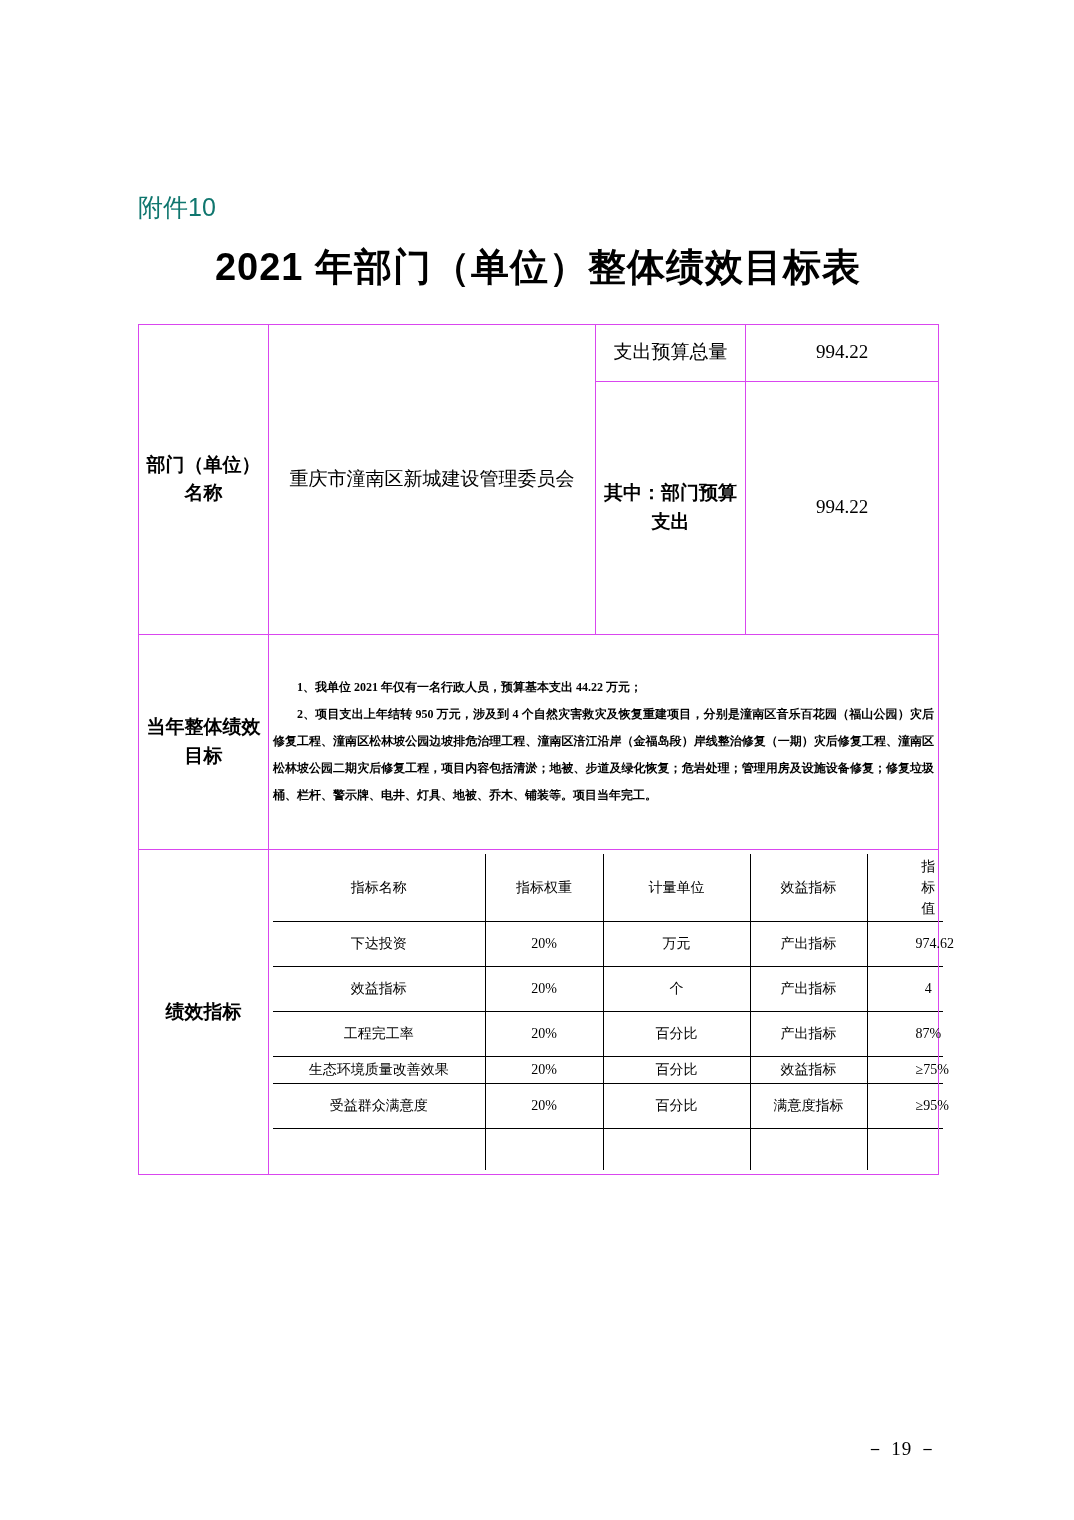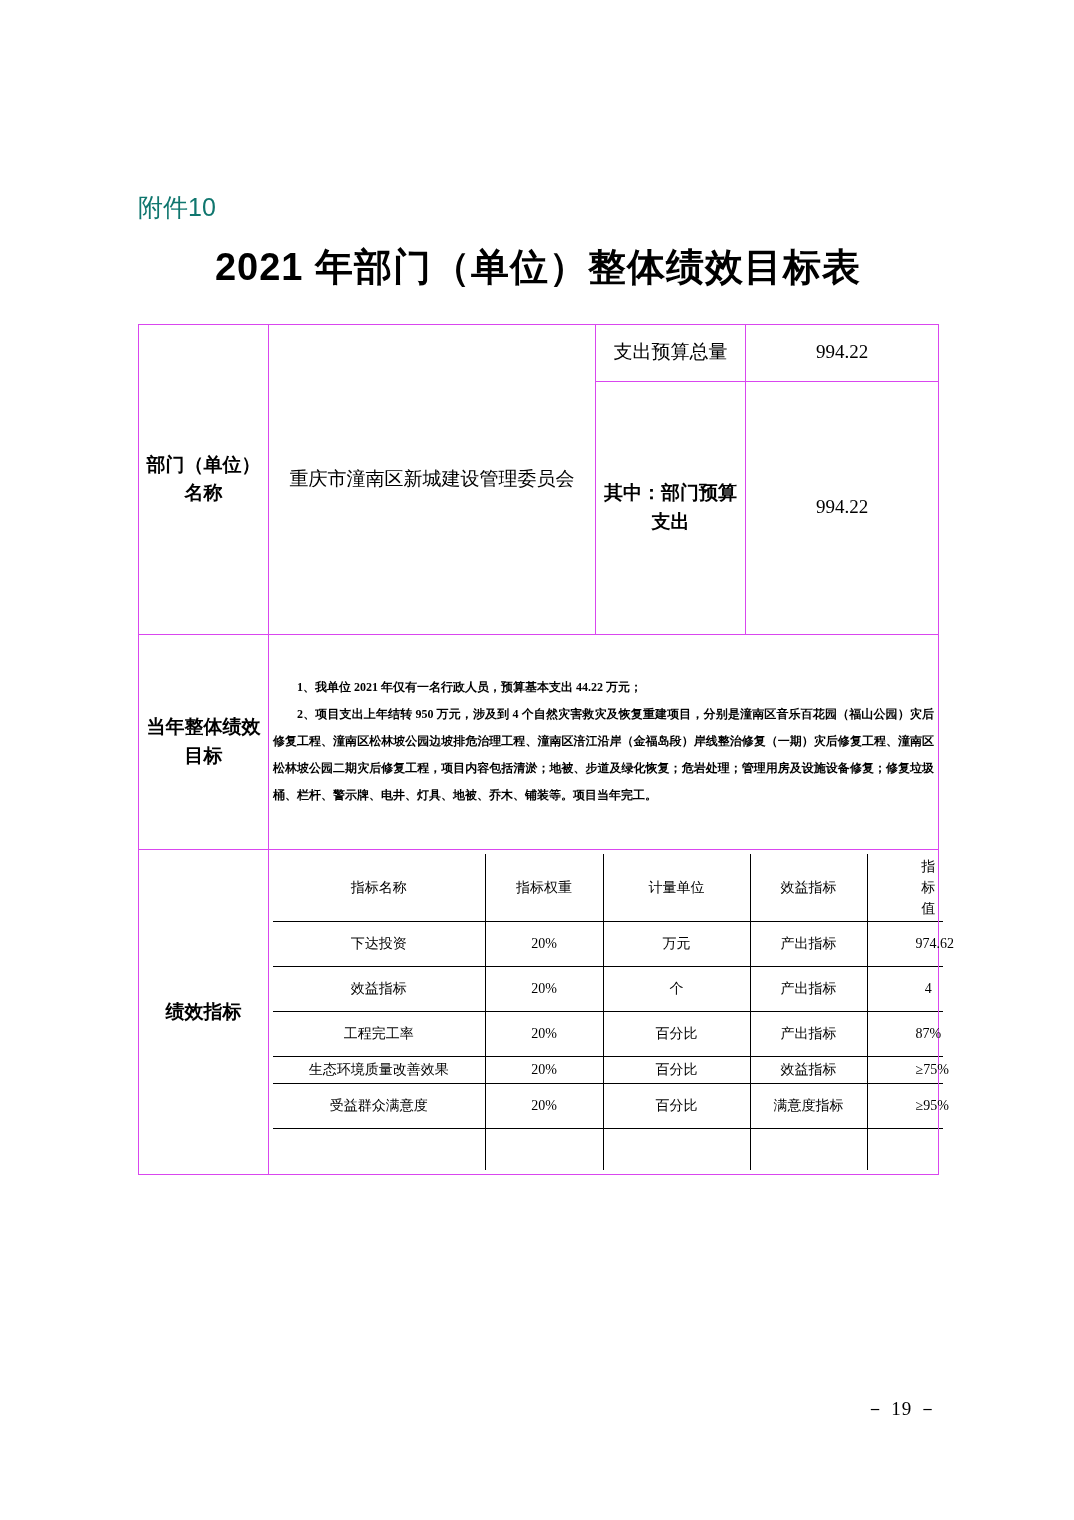--- a/index.html
+++ b/index.html
@@ -73,21 +73,21 @@
     vertical-align: middle;
     font-size: 14px;
     padding: 2px;
     box-sizing: border-box;
   }
   .inner-table td:last-child { border-right: none; padding-left: 48px; }
   .inner-table tr:last-child td { border-bottom: none; }
   .page-number {
     position: absolute;
     right: 136px;
-    top: 1396px;
+    top: 1436px;
     font-size: 19px;
     letter-spacing: 1px;
   }
 </style>
 </head>
 <body>
 
 <div class="page">
 
   <div class="attachment">附件10</div>

